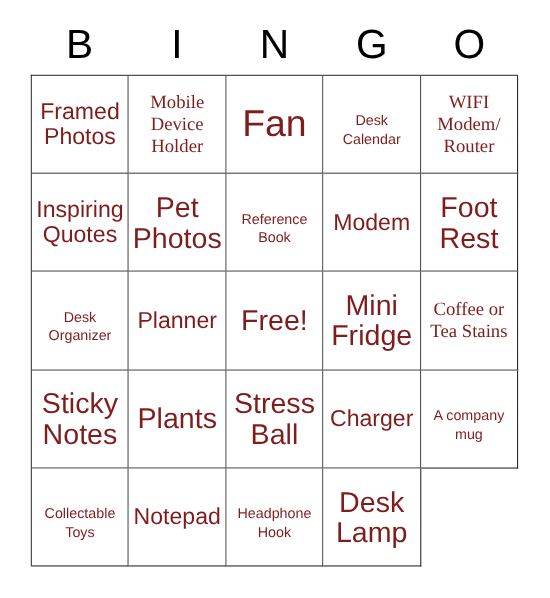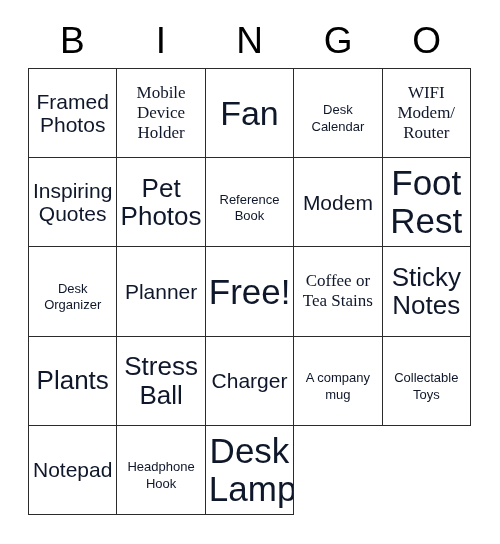--- a/index.html
+++ b/index.html
@@ -67,27 +67,27 @@
     justify-content: center;
     text-align: center;
     padding: 2px 3px;
     overflow: hidden;
     background: #ffffff;
   }
   .cell-text {
     display: block;
     width: 100%;
     line-height: 1.12;
-    color: #0f172a;
+    color: #7f1d1d;
     white-space: pre-line;
   }
 
   
   .sz-xl   { font-size: 34px; }
-  .sz-lg   { font-size: 35px; line-height: 1.08; }
+  .sz-lg   { font-size: 26px; line-height: 1.08; }
   .sz-md   { font-size: 26px; line-height: 1.1; }
   .sz-sm   { font-size: 21px; line-height: 1.12; }
   .sz-xs   { font-size: 17px; line-height: 1.18; font-family: Liberation Serif, serif; }
   .sz-xxs  { font-size: 13px; line-height: 1.28; margin-top: 12px; }
 </style>
 </head>
 <body>
 
 <div id="bingo-card">
 
@@ -133,20 +133,23 @@
       <div class="bingo-cell">
         <span class="cell-text sz-xxs">Desk Organizer</span>
       </div>
       <div class="bingo-cell">
         <span class="cell-text sz-sm">Planner</span>
       </div>
       <div class="bingo-cell">
         <span class="cell-text sz-lg">Free!</span>
       </div>
       <div class="bingo-cell">
+        <span class="cell-text sz-md">Mini Fridge</span>
+      </div>
+      <div class="bingo-cell">
         <span class="cell-text sz-xs">Coffee or Tea Stains</span>
       </div>
       <div class="bingo-cell">
         <span class="cell-text sz-md">Sticky Notes</span>
       </div>
       <div class="bingo-cell">
         <span class="cell-text sz-md">Plants</span>
       </div>
       <div class="bingo-cell">
         <span class="cell-text sz-md">Stress Ball</span>

